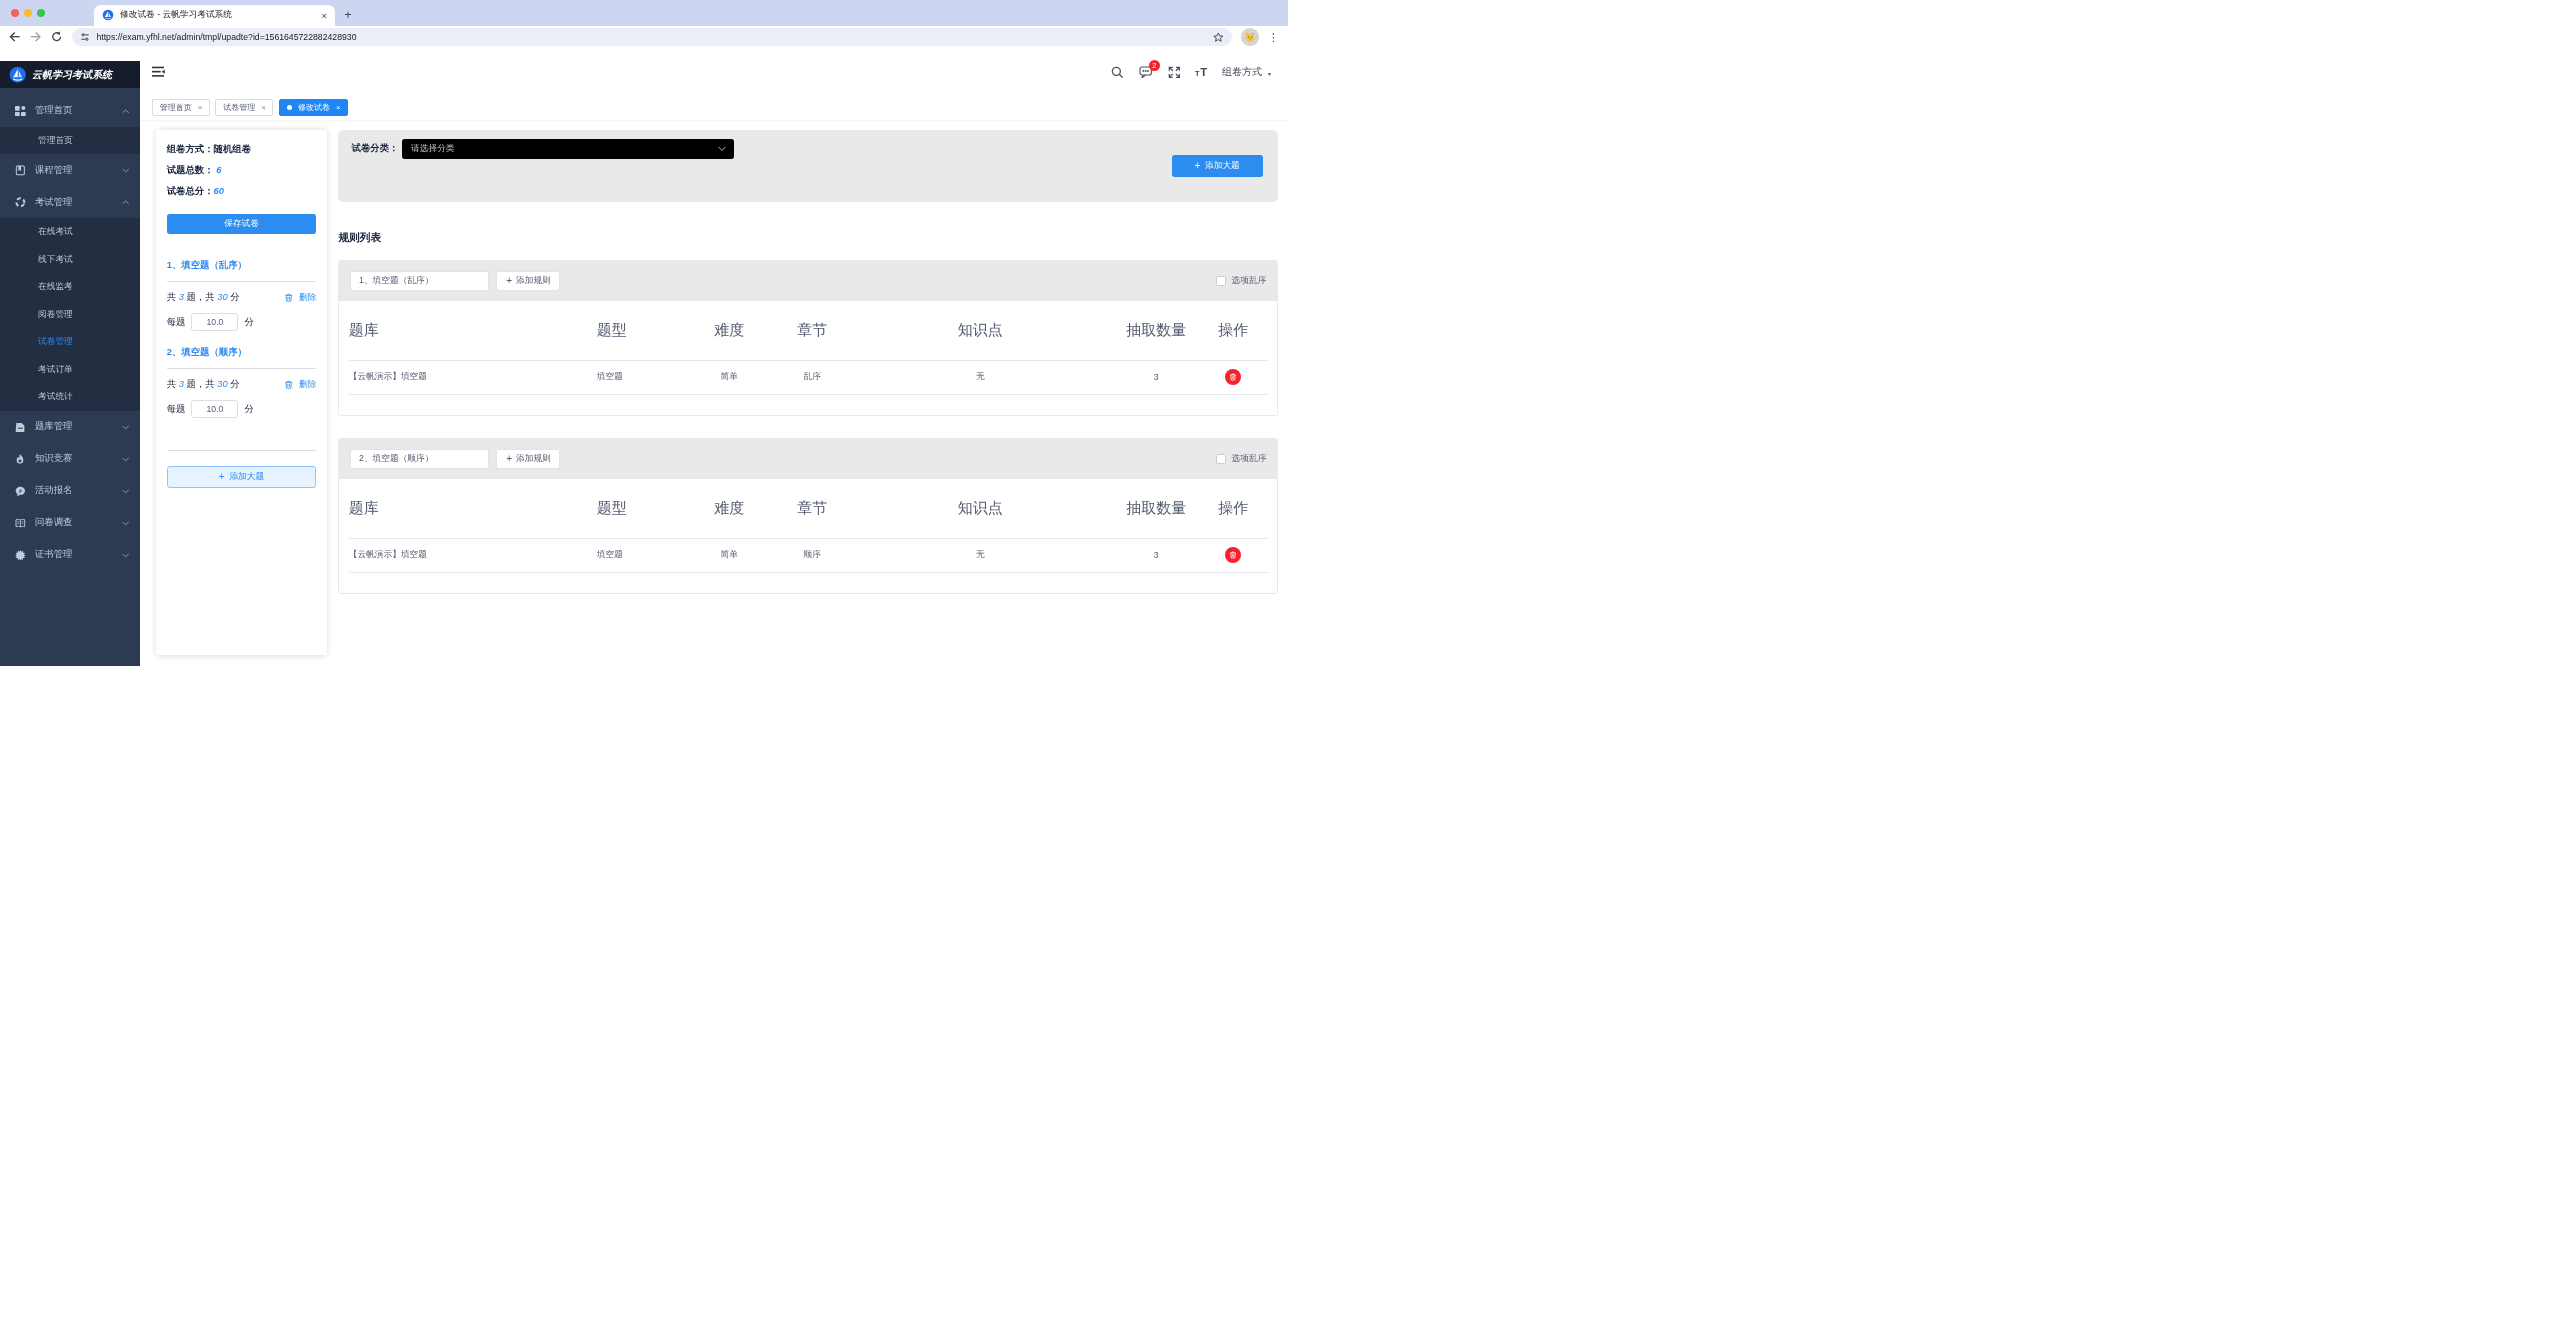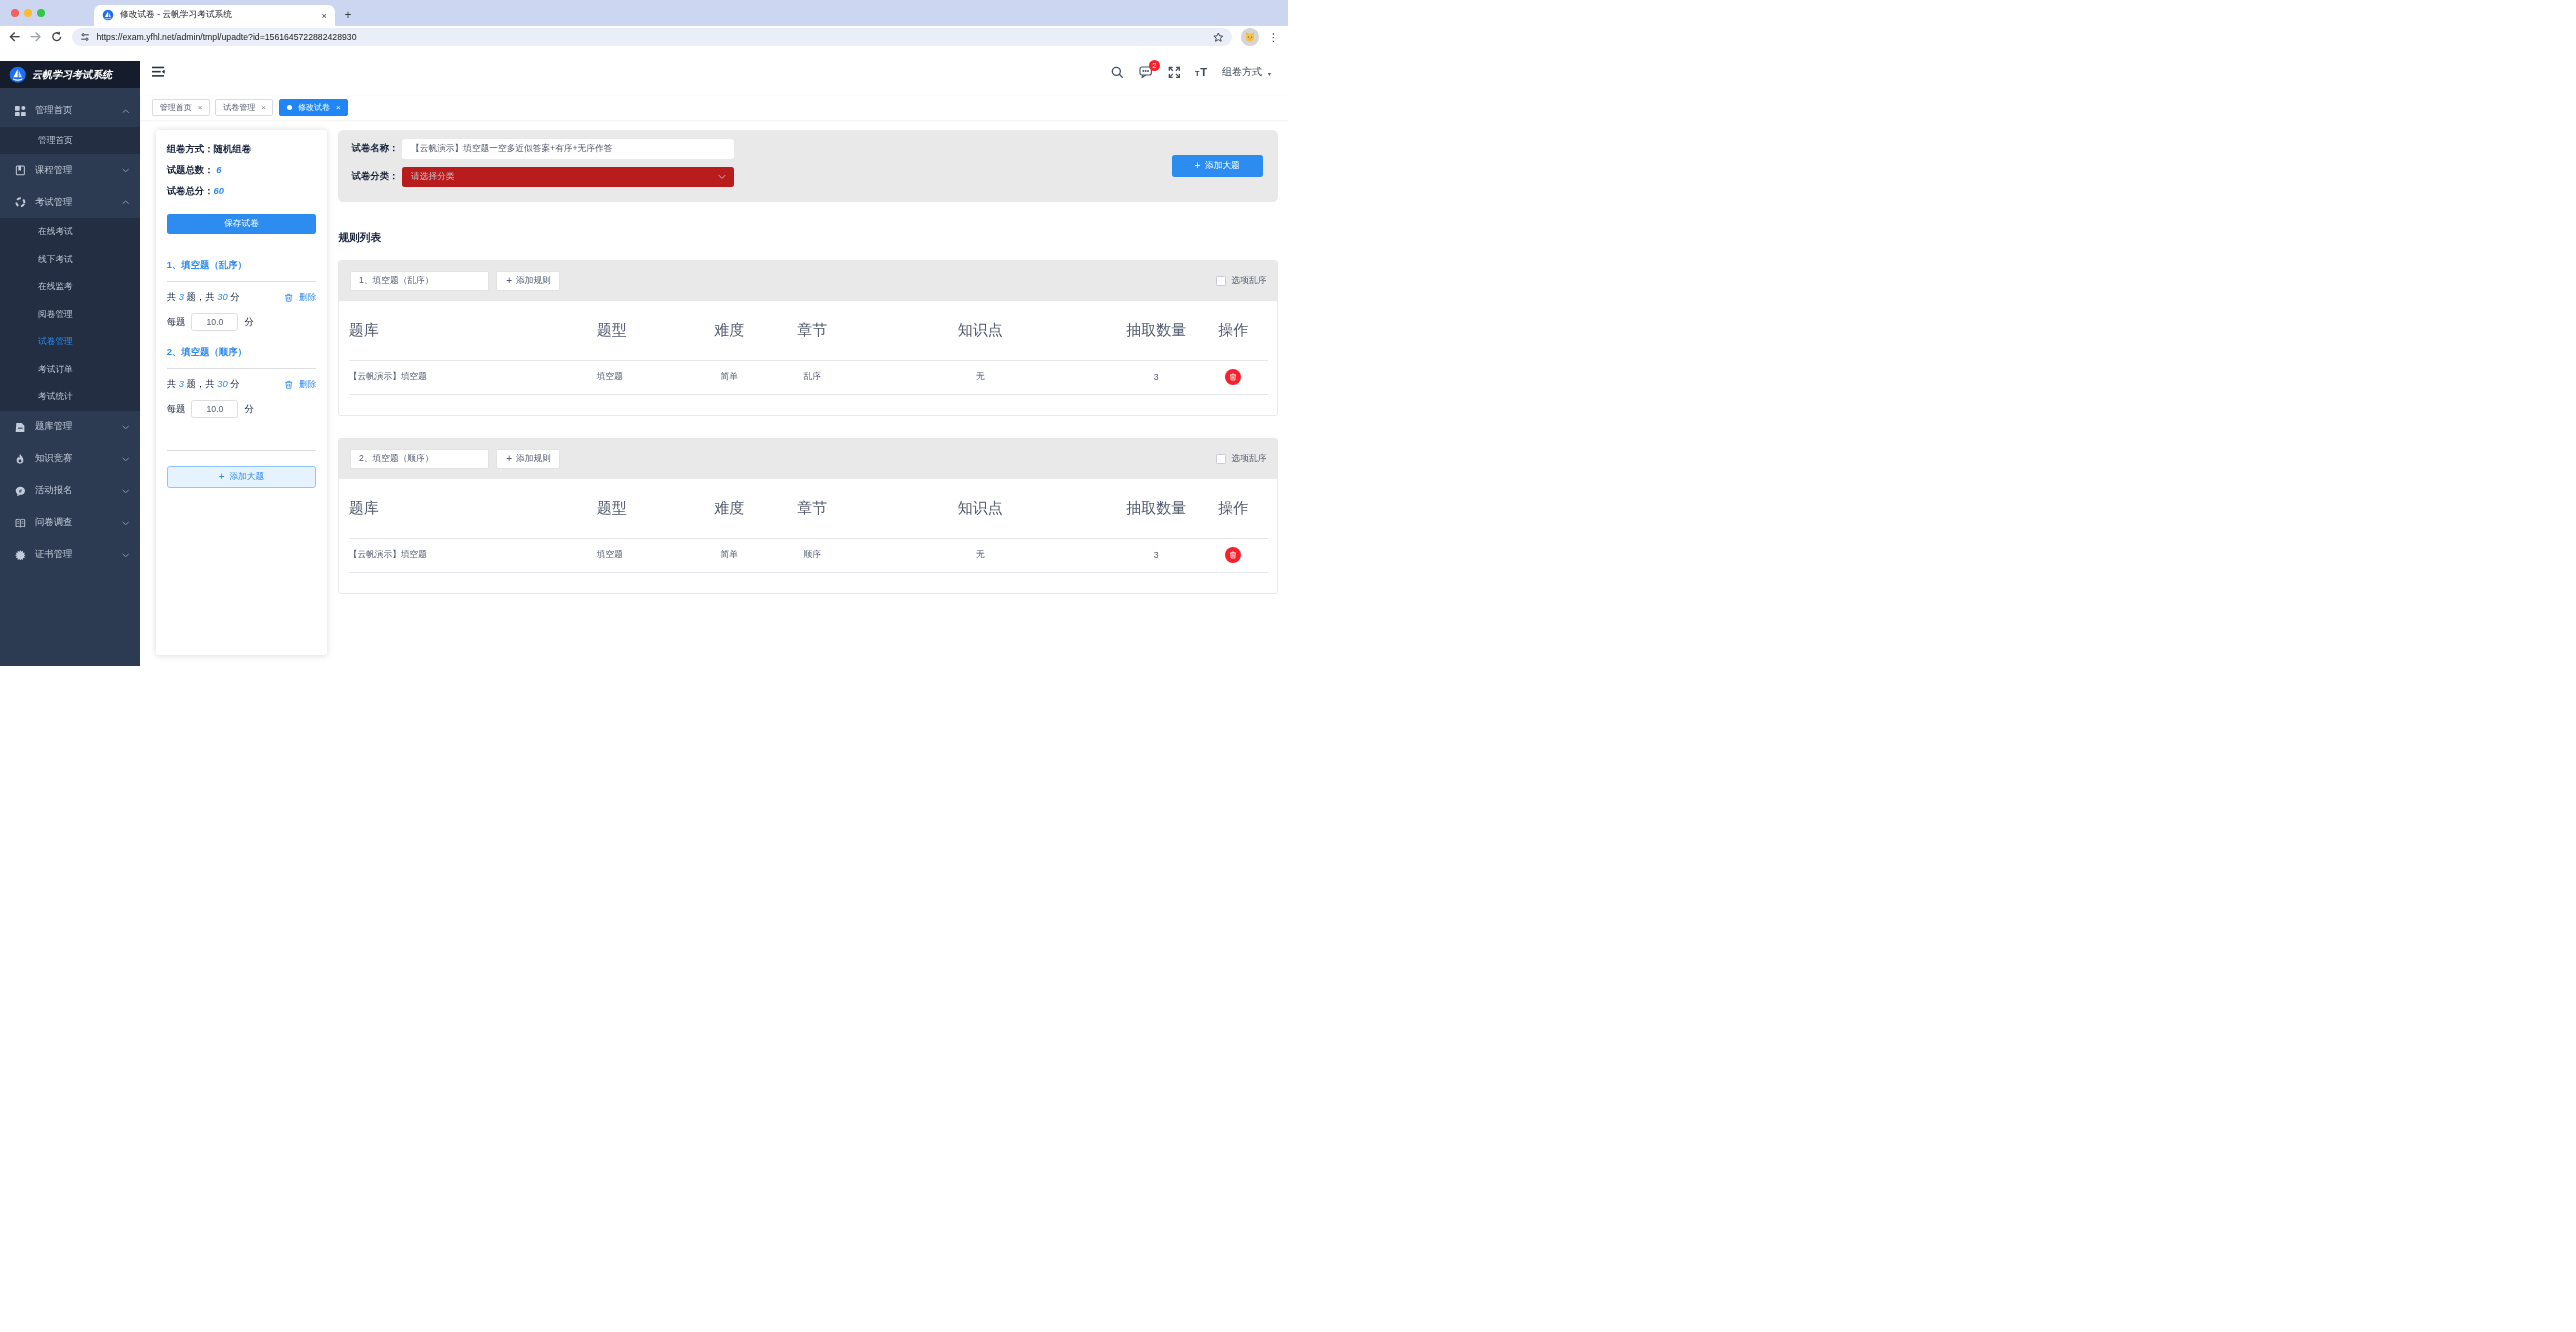--- a/index.html
+++ b/index.html
@@ -66,21 +66,21 @@
   .del { margin-left:auto; color:#2d8cf0; font-size:8.7px; display:flex; align-items:center; gap:6px; }
   .per { display:flex; align-items:center; gap:6px; font-size:9.4px; color:#17233d; margin:9.4px 0 14.8px; }
   .per input { width:47px; height:18px; text-align:center; border:0.7px solid #dcdee2; border-radius:2.7px; font-size:8.7px; color:#515a6e; }
   .addbig { width:100%; height:22px; background:#e6f3ff; border:0.7px solid #8cc5ff; color:#2d8cf0; border-radius:2.7px; font-size:8.7px; margin-top:14.8px; display:flex; align-items:center; justify-content:center; gap:4.7px; }
 
   .rcol { flex:1; min-width:0; }
   .fpanel { background:#e9e9e9; border-radius:5.4px; height:72px; position:relative; padding-top:9.4px; }
   .frow { display:flex; align-items:center; margin-bottom:8px; }
   .flabel { width:60px; text-align:right; font-weight:bold; font-size:9.4px; color:#17233d; }
   .finput { width:332px; height:20px; margin-left:4px; border:none; background:#fff; border-radius:2.7px; padding:0 8.7px; font-size:8.7px; color:#515a6e; }
-  .fselect { width:332px; height:20px; margin-left:4px; background:#b91c1c; border-radius:2.7px; padding:0 8.7px; font-size:8.7px; color:#c0c4cc; display:flex; align-items:center; justify-content:space-between; }
+  .fselect { width:332px; height:20px; margin-left:4px; background:#000000; border-radius:2.7px; padding:0 8.7px; font-size:8.7px; color:#c0c4cc; display:flex; align-items:center; justify-content:space-between; }
   .addmajor { position:absolute; right:15.4px; top:25.5px; width:91px; height:21.5px; background:#2d8cf0; color:#fff; border:none; border-radius:2.7px; font-size:8.7px; display:flex; align-items:center; justify-content:center; gap:4.7px; }
   .plus { font-size:10px; font-weight:normal; }
 
   .rtitle { font-size:10.7px; font-weight:bold; color:#17233d; margin:29.5px 0 14.8px; }
   .rcard { border:0.7px solid #e6e8eb; border-radius:2.7px; margin-bottom:22px; background:#fff; overflow:hidden; }
   .rhead { height:40px; background:#e9e9e9; display:flex; align-items:center; gap:7.4px; padding:0 10.7px; }
   .rname { width:139px; height:20px; background:#fff; border:0.7px solid #e3e3e3; border-radius:2px; padding:0 8px; font-size:8.7px; color:#515a6e; }
   .addrule { height:20px; padding:0 8.7px; background:#fff; border:0.7px solid #e3e3e3; border-radius:2px; font-size:8.7px; color:#515a6e; display:flex; align-items:center; gap:4px; }
   .shuffle { margin-left:auto; display:flex; align-items:center; gap:5.4px; font-size:8.7px; color:#515a6e; }
   .cb { width:10px; height:10px; background:#fff; border:0.7px solid #c9ccd4; border-radius:1.3px; }
@@ -444,24 +444,20 @@
         <button class="addbig">
           <span class="plus">+</span>
           <span>添加大题</span>
         </button>
       </div>
 
       <div class="rcol">
 
         <div class="fpanel">
           <div class="frow">
-            <span class="flabel">试卷名称：</span>
-            <input class="finput" value="【云帆演示】填空题一空多近似答案+有序+无序作答" style="">
-          </div>
-          <div class="frow">
             <span class="flabel">试卷分类：</span>
             <div class="fselect">
               <span>请选择分类</span>
               <svg width="8" height="5.4" viewBox="0 0 12 8" fill="none" stroke="#b2b7c1" stroke-width="1.5">
                   <path d="M1 1.5 L6 6.5 L11 1.5"></path>
                 </svg>
             </div>
           </div>
           <button class="addmajor">
             <span class="plus">+</span>

